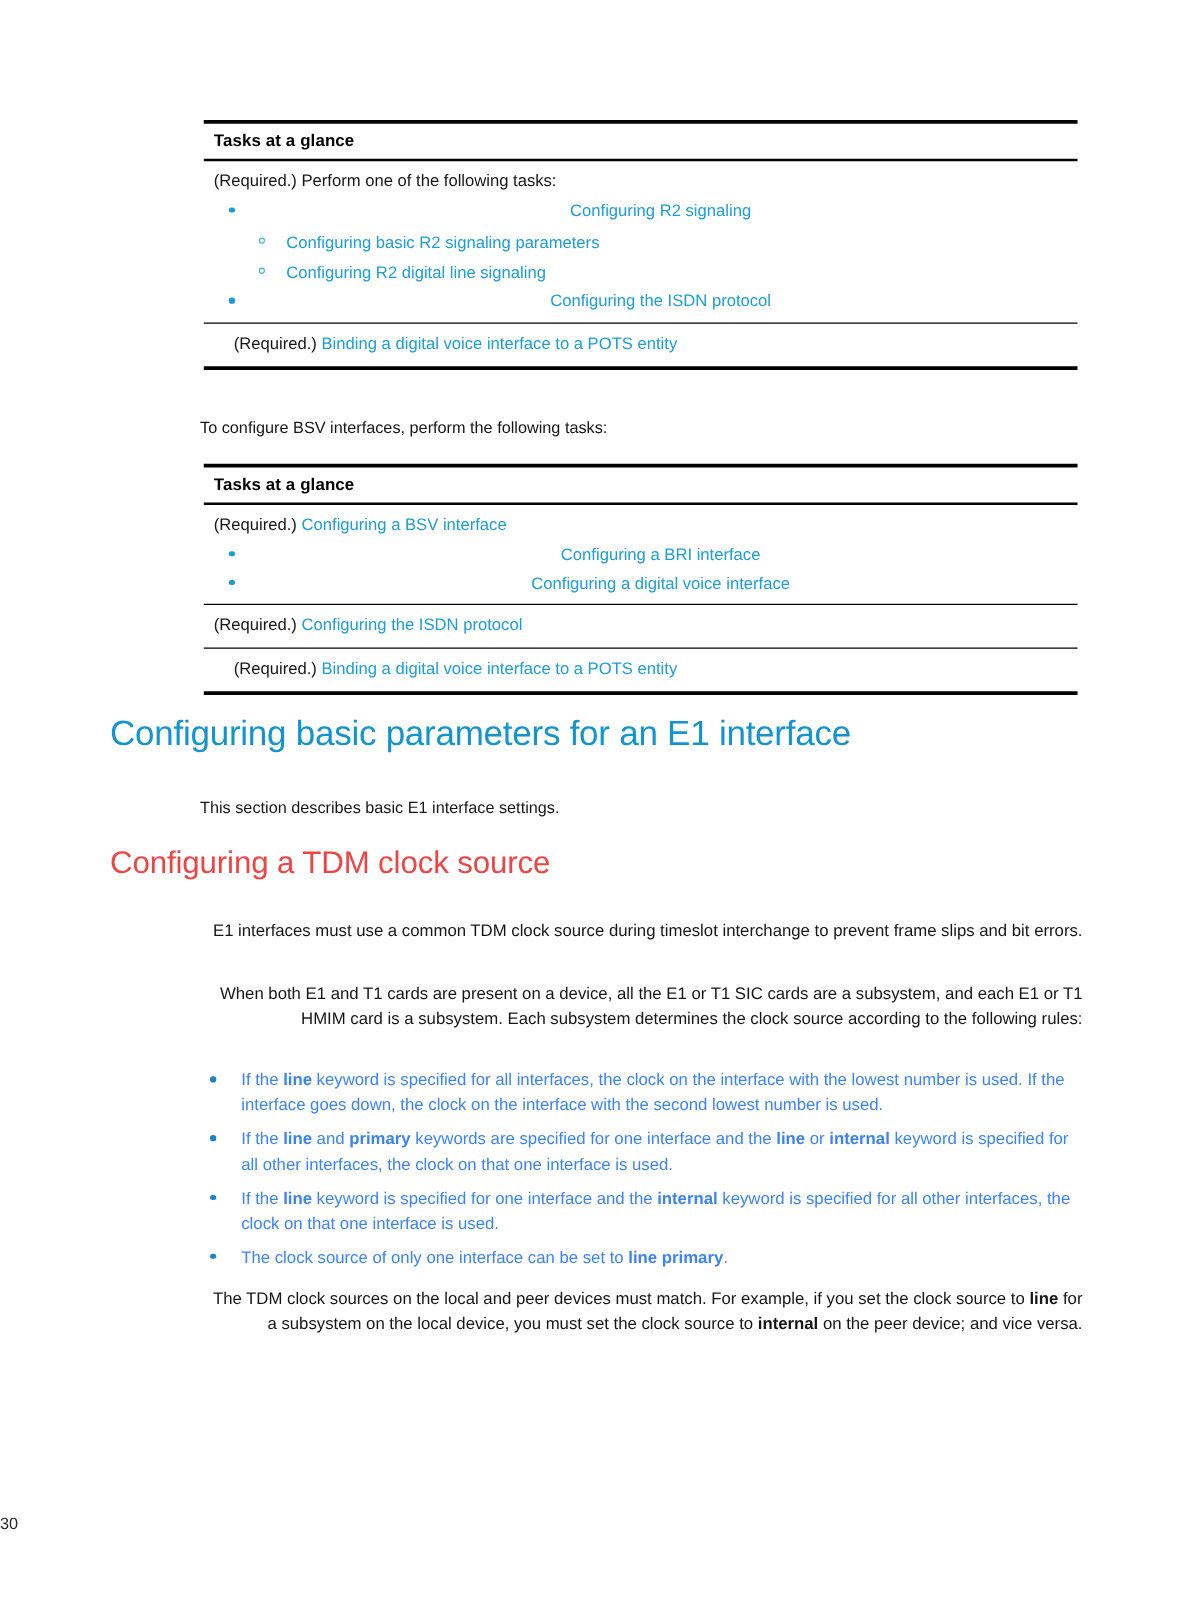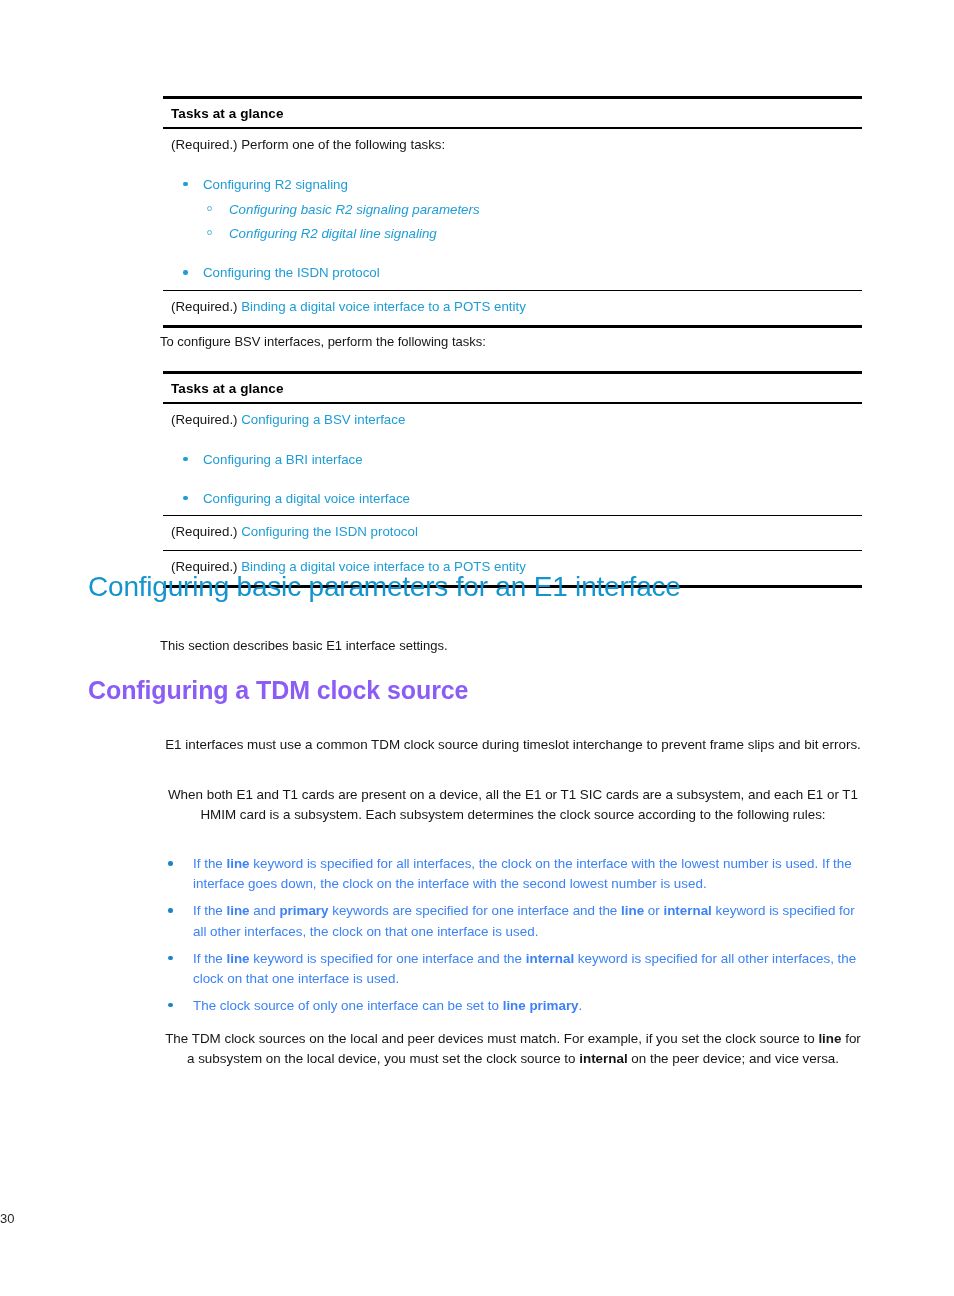--- a/index.html
+++ b/index.html
@@ -42,20 +42,21 @@
     font-weight: bold;
     color: #000;
     letter-spacing: 0.1px;
   }
   .task-table .trow {
     padding: 6px 8px 7px 8px;
     border-bottom: 1px solid #000;
   }
   .task-table .trow:last-child {
     border-bottom: none;
+    margin-left: 16px;
   }
   .cell-text {
     font-size: 13.3px;
     line-height: 1.55;
     color: #161616;
   }
   a.doclink, .doclink {
     color: #1D9CD6;
     text-decoration: none;
     font-size: 13.3px;
@@ -63,40 +64,40 @@
 
   
   ul.tlist {
     list-style: none;
     margin: 0;
     padding: 0;
   }
   ul.tlist li.lvl1 {
     position: relative;
     padding-left: 32px;
-    margin-top: 19px;
+    margin-top: 3px;
     font-size: 13.3px;
     line-height: 1.5;
+    text-align: center;
   }
   ul.tlist li.lvl1 > .bullet {
     position: absolute;
     left: 12px;
     top: 7px;
     width: 4.5px;
     height: 4.5px;
     border-radius: 50%;
     background: #1D9CD6;
   }
   ul.tlist li.lvl2 {
     position: relative;
     padding-left: 58px;
     margin-top: 5px;
     font-size: 13.3px;
     line-height: 1.5;
-    font-style: italic;
   }
   ul.tlist li.lvl2 > .bullet-open {
     position: absolute;
     left: 36px;
     top: 6px;
     width: 5px;
     height: 5px;
     border-radius: 50%;
     border: 1px solid #4FB3E0;
     box-sizing: border-box;
@@ -119,35 +120,35 @@
     font-weight: normal;
     color: #1394CE;
     letter-spacing: -0.2px;
     line-height: 1.1;
   }
   h2.h2 {
     position: absolute;
     left: 88px;
     margin: 0;
     font-size: 25px;
-    font-weight: bold;
-    color: #8b5cf6;
+    font-weight: normal;
+    color: #ef4444;
     letter-spacing: -0.1px;
     line-height: 1.1;
   }
 
   p.body {
     position: absolute;
     left: 160px;
     width: 706px;
     margin: 0;
     font-size: 13.4px;
     line-height: 1.52;
     color: #161616;
-    text-align: center;
+    text-align: right;
   }
   p.body b { font-weight: bold; }
 
   ul.bodylist {
     position: absolute;
     left: 160px;
     width: 706px;
     margin: 0;
     padding: 0;
     list-style: none;

